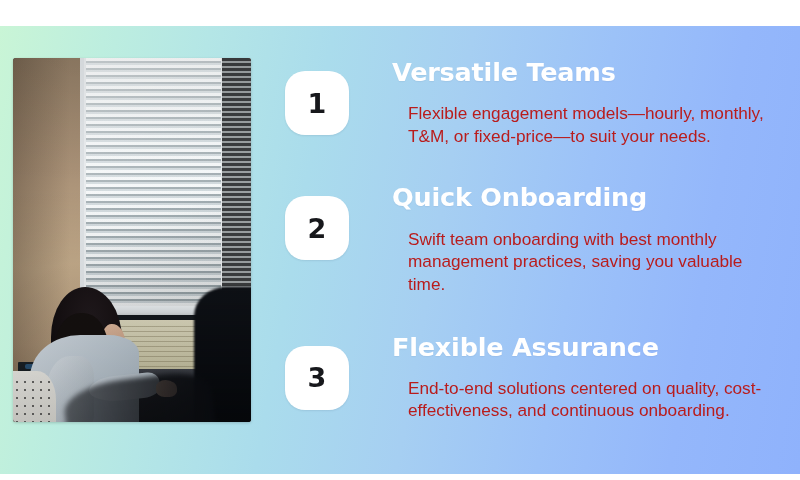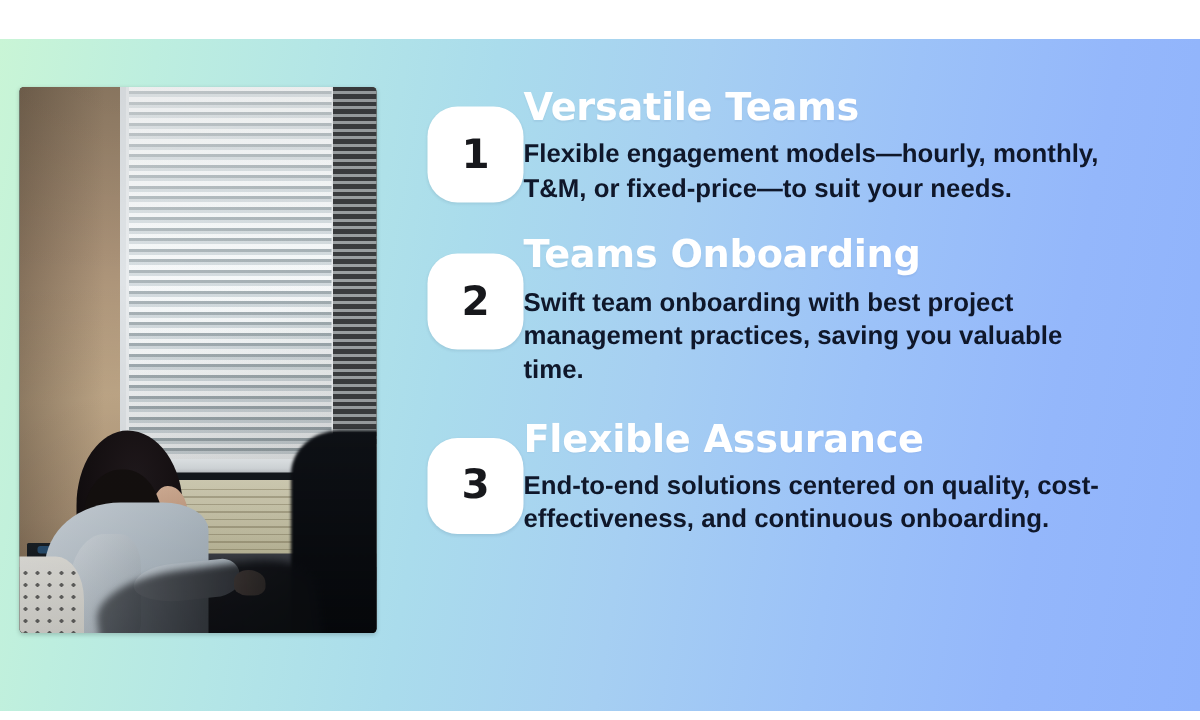--- a/index.html
+++ b/index.html
@@ -239,40 +239,40 @@
   }
   .badge-num {
     font-family: "DejaVu Sans", sans-serif;
     font-size: 27px;
     font-weight: bold;
     color: #17181c;
     line-height: 1;
   }
   .feature-text {
     flex: 1 1 auto;
+    padding-left: 43px;
     padding-top: 0px;
   }
   .feature-title {
     font-family: "DejaVu Sans", sans-serif;
     font-size: 25.5px;
     font-weight: bold;
     color: #ffffff;
     letter-spacing: -0.2px;
     line-height: 1.1;
     margin: 0 0 5px 0;
     text-shadow: 0 1px 1px rgba(60,90,140,0.08);
   }
   .feature-desc {
     font-family: "Liberation Sans", sans-serif;
     font-size: 17.2px;
-    color: #0f172a;
+    color: #b91c1c;
     line-height: 1.32;
-    margin: 0;
+    margin: 16px;
     max-width: 400px;
-    font-weight: bold;
   }
 
   
   #feature-1 { margin-bottom: 20px; }
   #feature-2 { margin-bottom: 21px; }
   #feature-3 { margin-bottom: 0; }
 </style>
 </head>
 <body>
 
@@ -321,22 +321,22 @@
         <h2 class="feature-title">Versatile Teams</h2>
         <p class="feature-desc">Flexible engagement models—hourly, monthly, T&amp;M, or fixed-price—to suit your needs.</p>
       </div>
     </div>
 
     <div class="feature" id="feature-2">
       <div class="badge">
         <span class="badge-num">2</span>
       </div>
       <div class="feature-text">
-        <h2 class="feature-title">Teams Onboarding</h2>
-        <p class="feature-desc">Swift team onboarding with best project management practices, saving you valuable time.</p>
+        <h2 class="feature-title">Quick Onboarding</h2>
+        <p class="feature-desc">Swift team onboarding with best monthly management practices, saving you valuable time.</p>
       </div>
     </div>
 
     <div class="feature" id="feature-3">
       <div class="badge">
         <span class="badge-num">3</span>
       </div>
       <div class="feature-text">
         <h2 class="feature-title">Flexible Assurance</h2>
         <p class="feature-desc"> End-to-end solutions centered on quality, cost-effectiveness, and continuous onboarding.</p>

